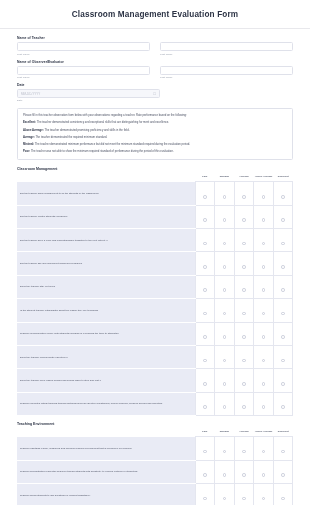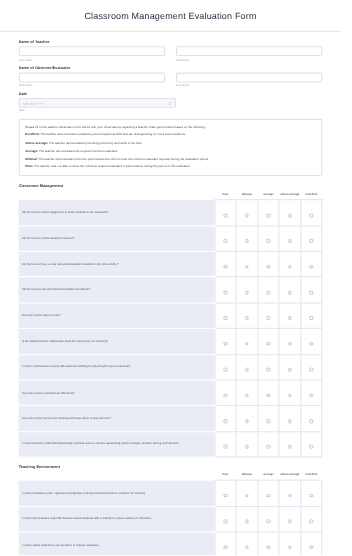--- a/index.html
+++ b/index.html
@@ -10,21 +10,21 @@
     color:#2c3345;
   }
   .form-wrap{width:310px;height:505px;background:#fff;box-sizing:border-box;overflow:hidden;position:relative;}
 
   .form-header{
     padding:10px 8px 9px 8px;
     text-align:center;
     border-bottom:1px solid #e8e8ec;
   }
   .form-title{
-    font-size:8.2px;font-weight:normal;letter-spacing:.15px;color:#2c3345;line-height:1.1;
+    font-size:8.2px;font-weight:bold;letter-spacing:.15px;color:#2c3345;line-height:1.1;
   }
 
   .body-pad{padding:7px 17px 0 17px;}
 
   .field-label{font-size:3.4px;font-weight:bold;color:#2c3345;margin:0 0 2.2px 0;letter-spacing:.05px;}
   .sub-label{font-size:2.5px;color:#9aa0ae;margin:1.3px 0 0 0;letter-spacing:.05px;}
 
   .row2{display:flex;gap:10px;}
   .col{flex:1;min-width:0;}
   .inp{

